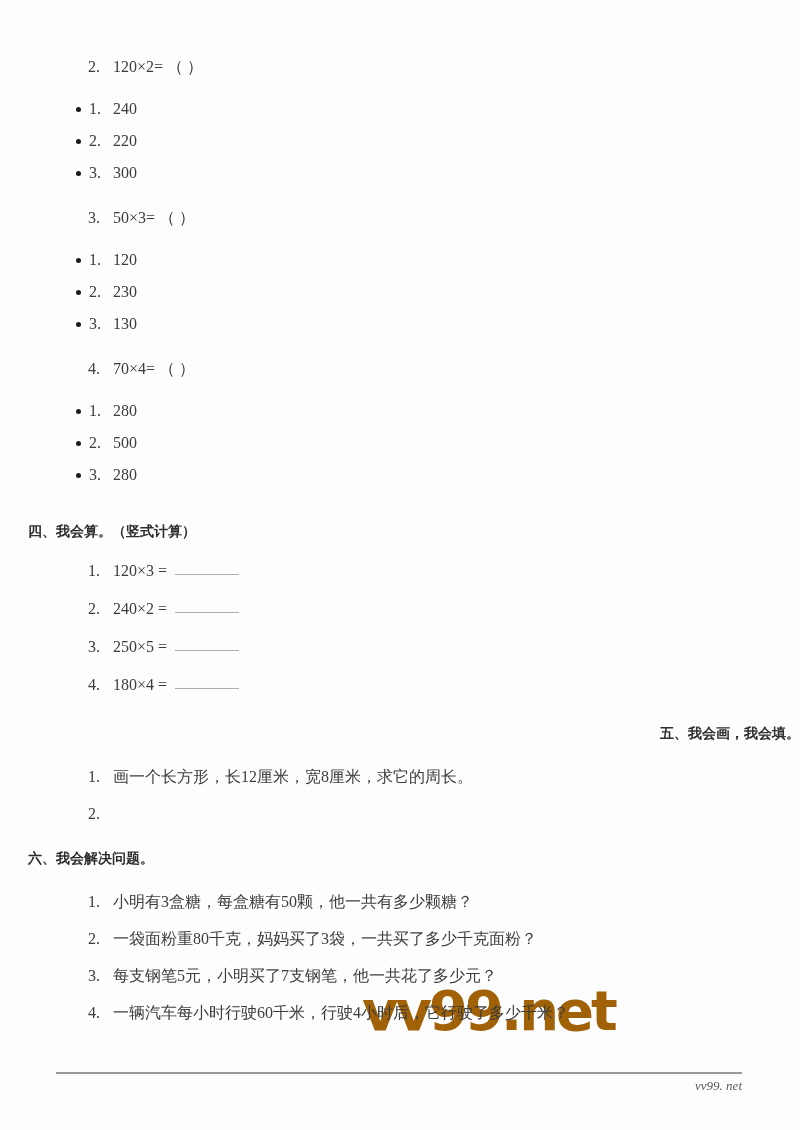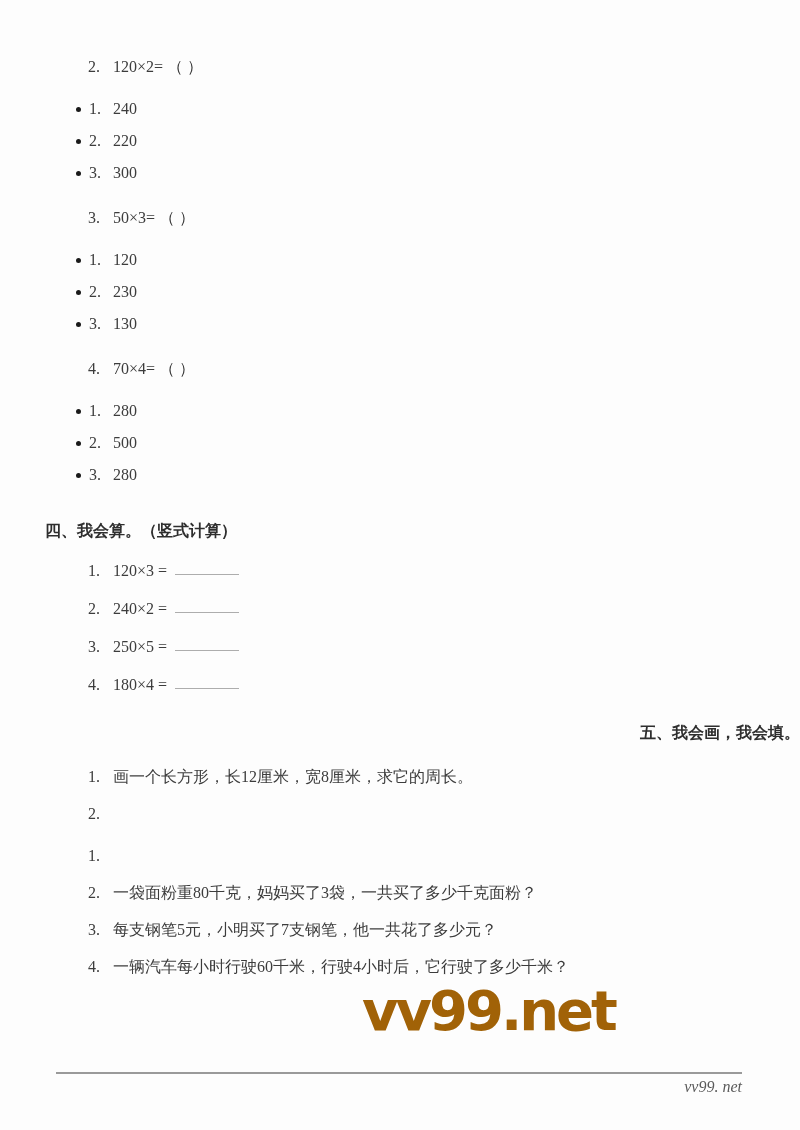--- a/index.html
+++ b/index.html
@@ -39,24 +39,23 @@
     margin-right: 8px;
     flex: 0 0 5px;
   }
   .opt-line .num { width: 24px; flex: 0 0 24px; }
 
   
   .sec-heading {
     padding-left: 28px;
     font-family: "Liberation Sans", "DejaVu Sans", sans-serif;
     font-weight: 700;
-    font-size: 16px;
+    font-size: 14px;
     line-height: 26px;
     color: #2e2e2e;
-    margin-left: 17px;
   }
 
   
   .item-line {
     display: flex;
     padding-left: 88px;
     font-size: 16px;
     line-height: 22px;
   }
   .item-line .num { width: 25px; flex: 0 0 25px; }
@@ -104,21 +103,21 @@
     width: 686px;
     border-top: 2px solid #9a9a9a;
     z-index: 1;
   }
   .footer-site {
     position: absolute;
     top: 1078px;
     right: 58px;
     font-family: "Liberation Serif", "DejaVu Serif", serif;
     font-style: italic;
-    font-size: 16px;
+    font-size: 13px;
     color: #5a5a5a;
     z-index: 1;
   }
 </style>
 </head>
 <body>
 
 <div class="page">
 
   <div class="watermark">vv99.net</div>
@@ -209,22 +208,24 @@
 
     <div class="sec-heading mt-h5">五、我会画，我会填。</div>
     <div class="item-line mt-drawfirst">
       <span class="num">1.</span>
       <span>画一个长方形，长12厘米，宽8厘米，求它的周长。</span>
     </div>
     <div class="item-line mt-draw">
       <span class="num">2.</span>
     </div>
 
+    <div class="sec-heading mt-h6">六、我会解决问题。</div>
     <div class="item-line mt-solvefirst">
       <span class="num">1.</span>
+      <span>小明有3盒糖，每盒糖有50颗，他一共有多少颗糖？</span>
     </div>
     <div class="item-line mt-solve">
       <span class="num">2.</span>
       <span>一袋面粉重80千克，妈妈买了3袋，一共买了多少千克面粉？</span>
     </div>
     <div class="item-line mt-solve">
       <span class="num">3.</span>
       <span>每支钢笔5元，小明买了7支钢笔，他一共花了多少元？</span>
     </div>
     <div class="item-line mt-solve">

